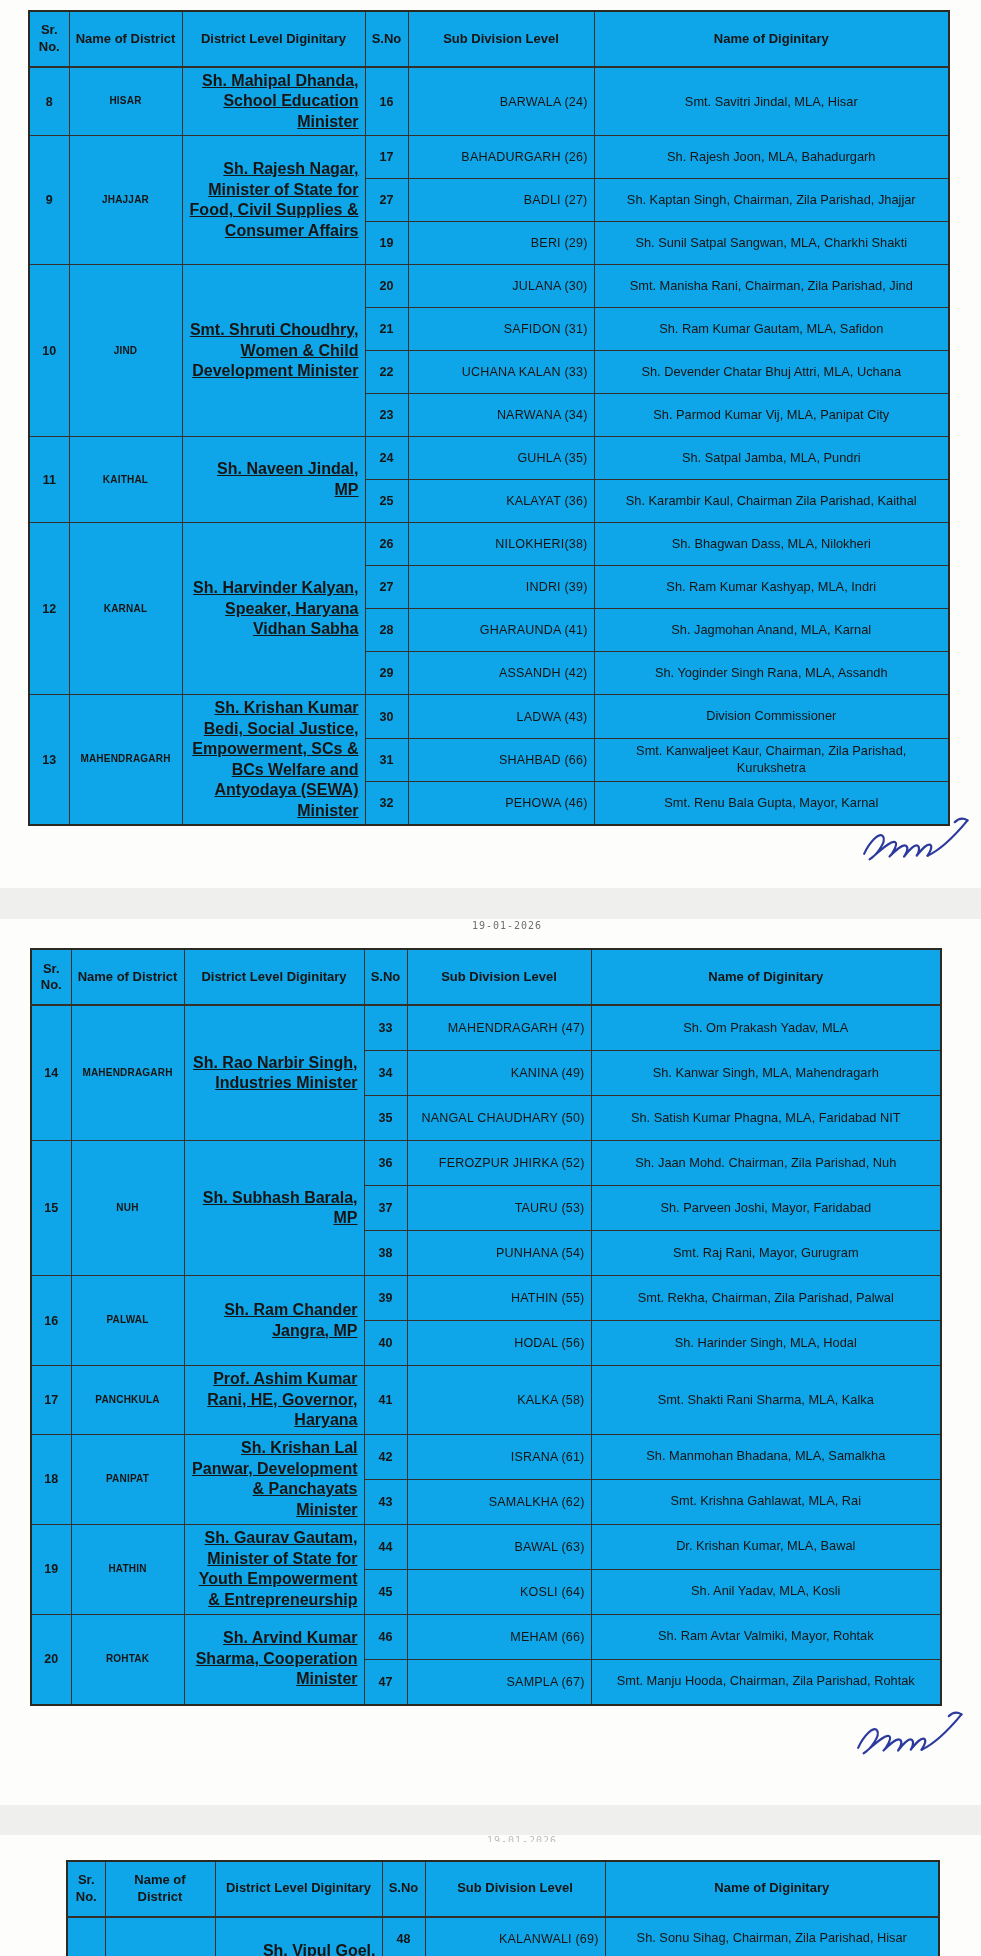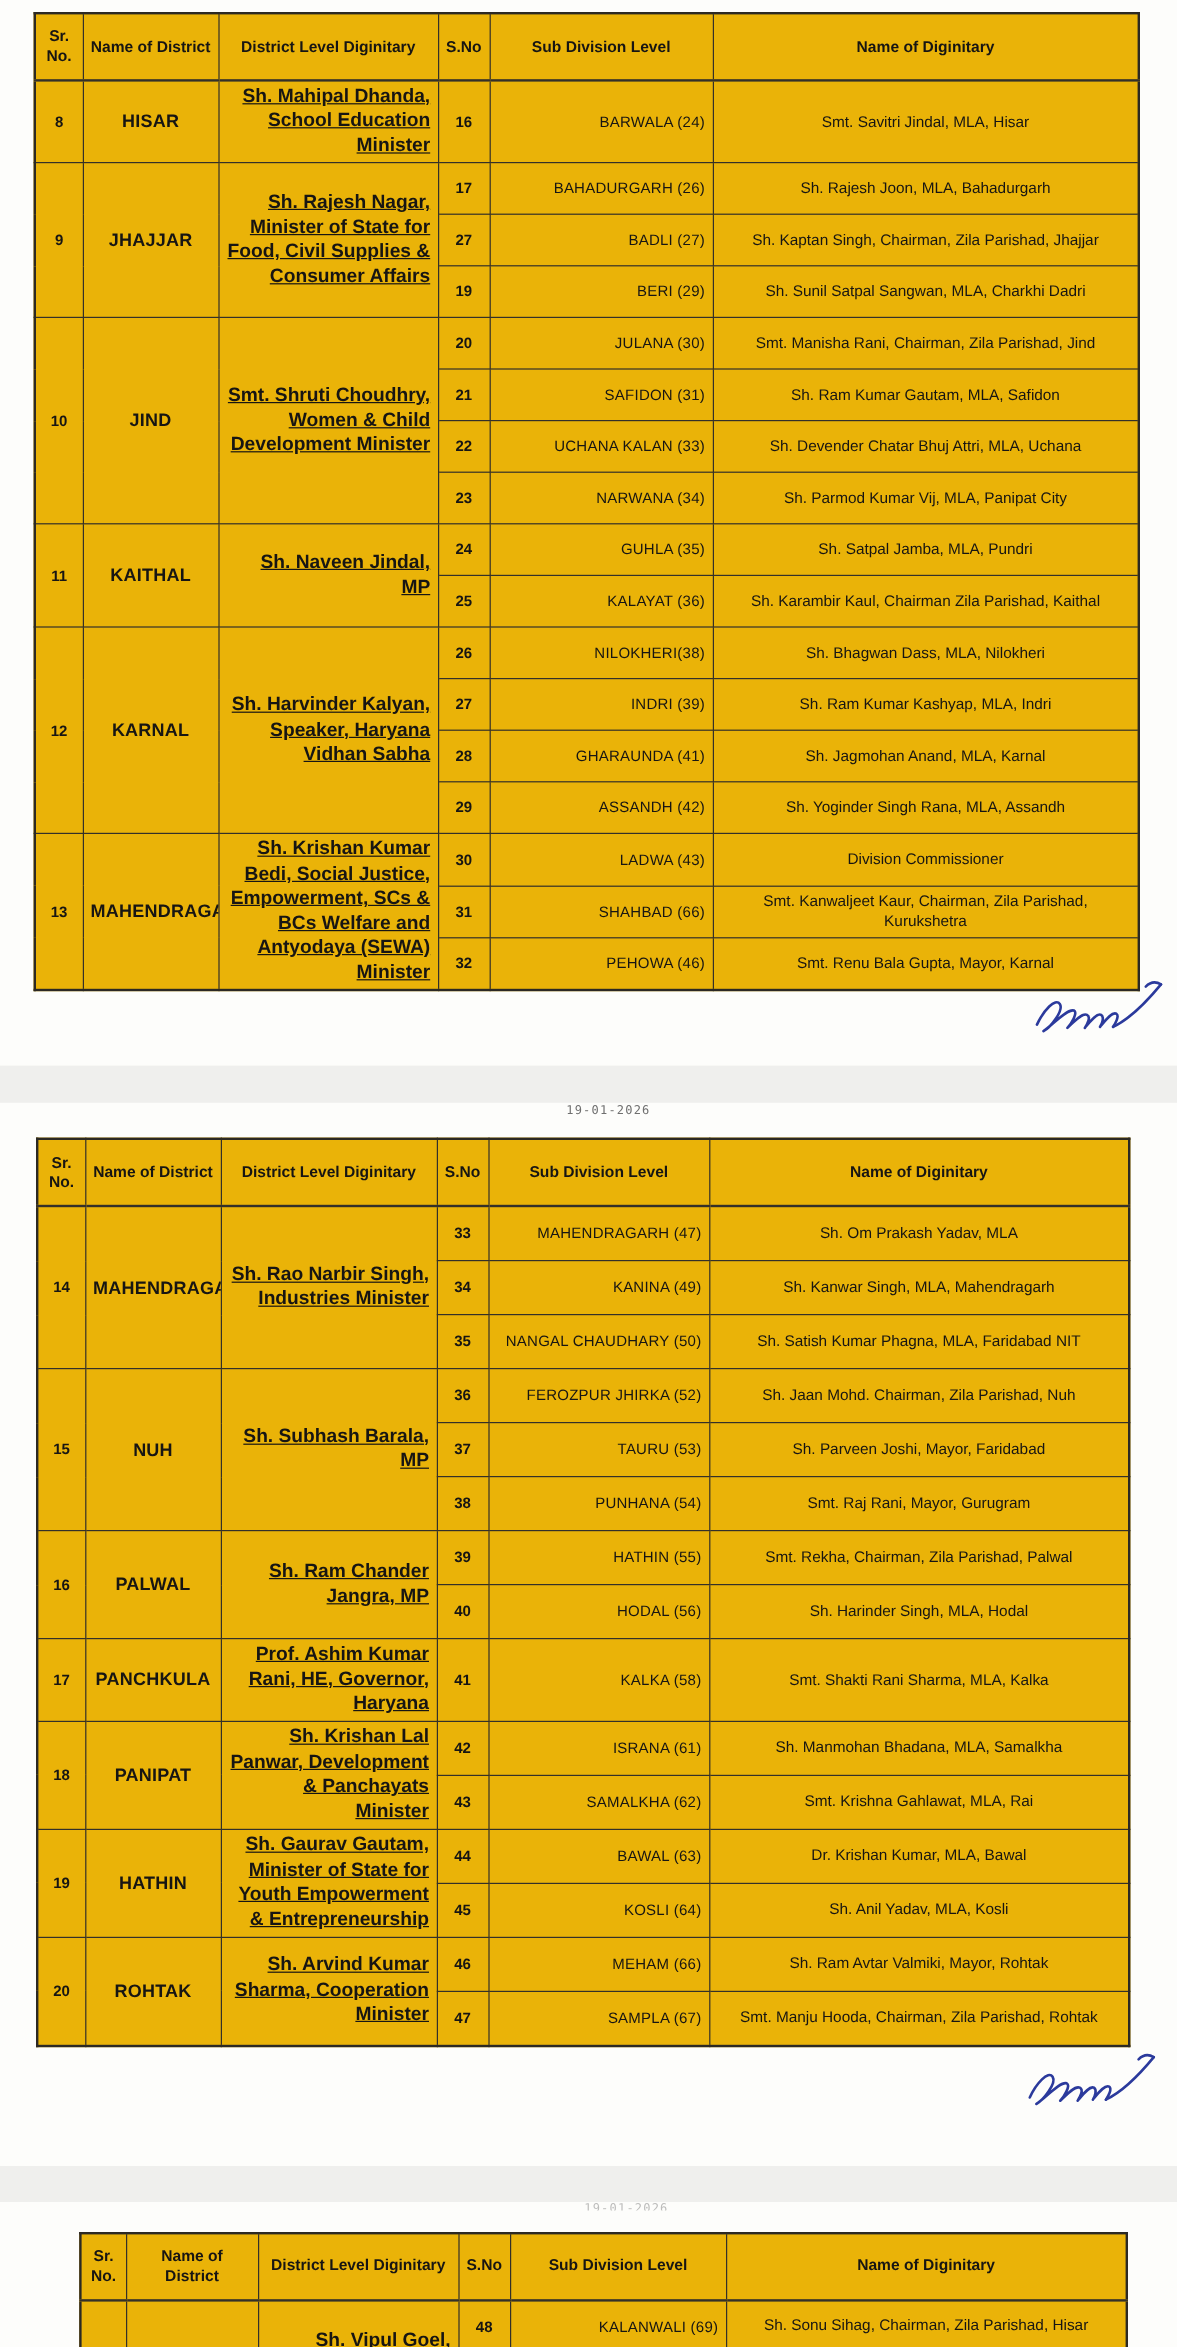--- a/index.html
+++ b/index.html
@@ -5,37 +5,37 @@
   html,body{margin:0;padding:0;}
   body{
     width:981px;height:1956px;overflow:hidden;position:relative;
     background:#fdfdfb;
     font-family:"Liberation Sans","DejaVu Sans",sans-serif;
     color:#171513;
   }
   .sheet{position:relative;}
   .doc-table{
     border-collapse:collapse;table-layout:fixed;
-    background:#eab308;
+    background:#0ea5e9;
   }
   .doc-table th,.doc-table td{
     border:1.6px solid #343029;
     padding:3px 6px;
     vertical-align:middle;
     overflow:hidden;
     line-height:1.28;
   }
   .doc-table{border:2.3px solid #2c2923;}
   .doc-table thead th{
     border-bottom-width:2.2px;
     font-size:13px;font-weight:bold;text-align:center;
     height:48px;
   }
   td.c-sr{ text-align:center;font-weight:bold;font-size:12.5px;}
-  td.c-district{ text-align:center;font-weight:bold;font-size:15px;letter-spacing:.2px;}
+  td.c-district{ text-align:center;font-weight:bold;font-size:10px;letter-spacing:.2px;}
   td.c-dignitary{ text-align:right;font-weight:bold;font-size:16px;padding-left:7px;text-decoration:underline;}
   td.c-subno{ text-align:center;font-weight:bold;font-size:12.5px;}
   td.c-subdiv{ text-align:right;font-size:12.5px;letter-spacing:.2px;}
   td.c-subname{ text-align:center;font-size:12.8px;}
   .t1{margin-left:28px;width:922px;}
   .t2{margin-left:30px;width:912px;}
   .t3{margin-left:66px;width:874px;}
   .t1 tbody td{height:36px;}
   .t2 tbody td{height:38px;}
   .t3 tbody td{height:36px;}
@@ -101,21 +101,21 @@
           <td class="c-subname">Sh. Rajesh Joon, MLA, Bahadurgarh</td>
         </tr>
         <tr>
           <td class="c-subno">27</td>
           <td class="c-subdiv">BADLI (27)</td>
           <td class="c-subname">Sh. Kaptan Singh, Chairman, Zila Parishad, Jhajjar</td>
         </tr>
         <tr>
           <td class="c-subno">19</td>
           <td class="c-subdiv">BERI (29)</td>
-          <td class="c-subname">Sh. Sunil Satpal Sangwan, MLA, Charkhi Dadri</td>
+          <td class="c-subname">Sh. Sunil Satpal Sangwan, MLA, Charkhi Shakti</td>
         </tr>
         <tr>
           <td class="c-sr" rowspan="4">10</td>
           <td class="c-district" rowspan="4">JIND</td>
           <td class="c-dignitary" rowspan="4">Smt. Shruti Choudhry, Women &amp; Child Development Minister</td>
           <td class="c-subno">20</td>
           <td class="c-subdiv">JULANA (30)</td>
           <td class="c-subname">Smt. Manisha Rani, Chairman, Zila Parishad, Jind</td>
         </tr>
         <tr>

